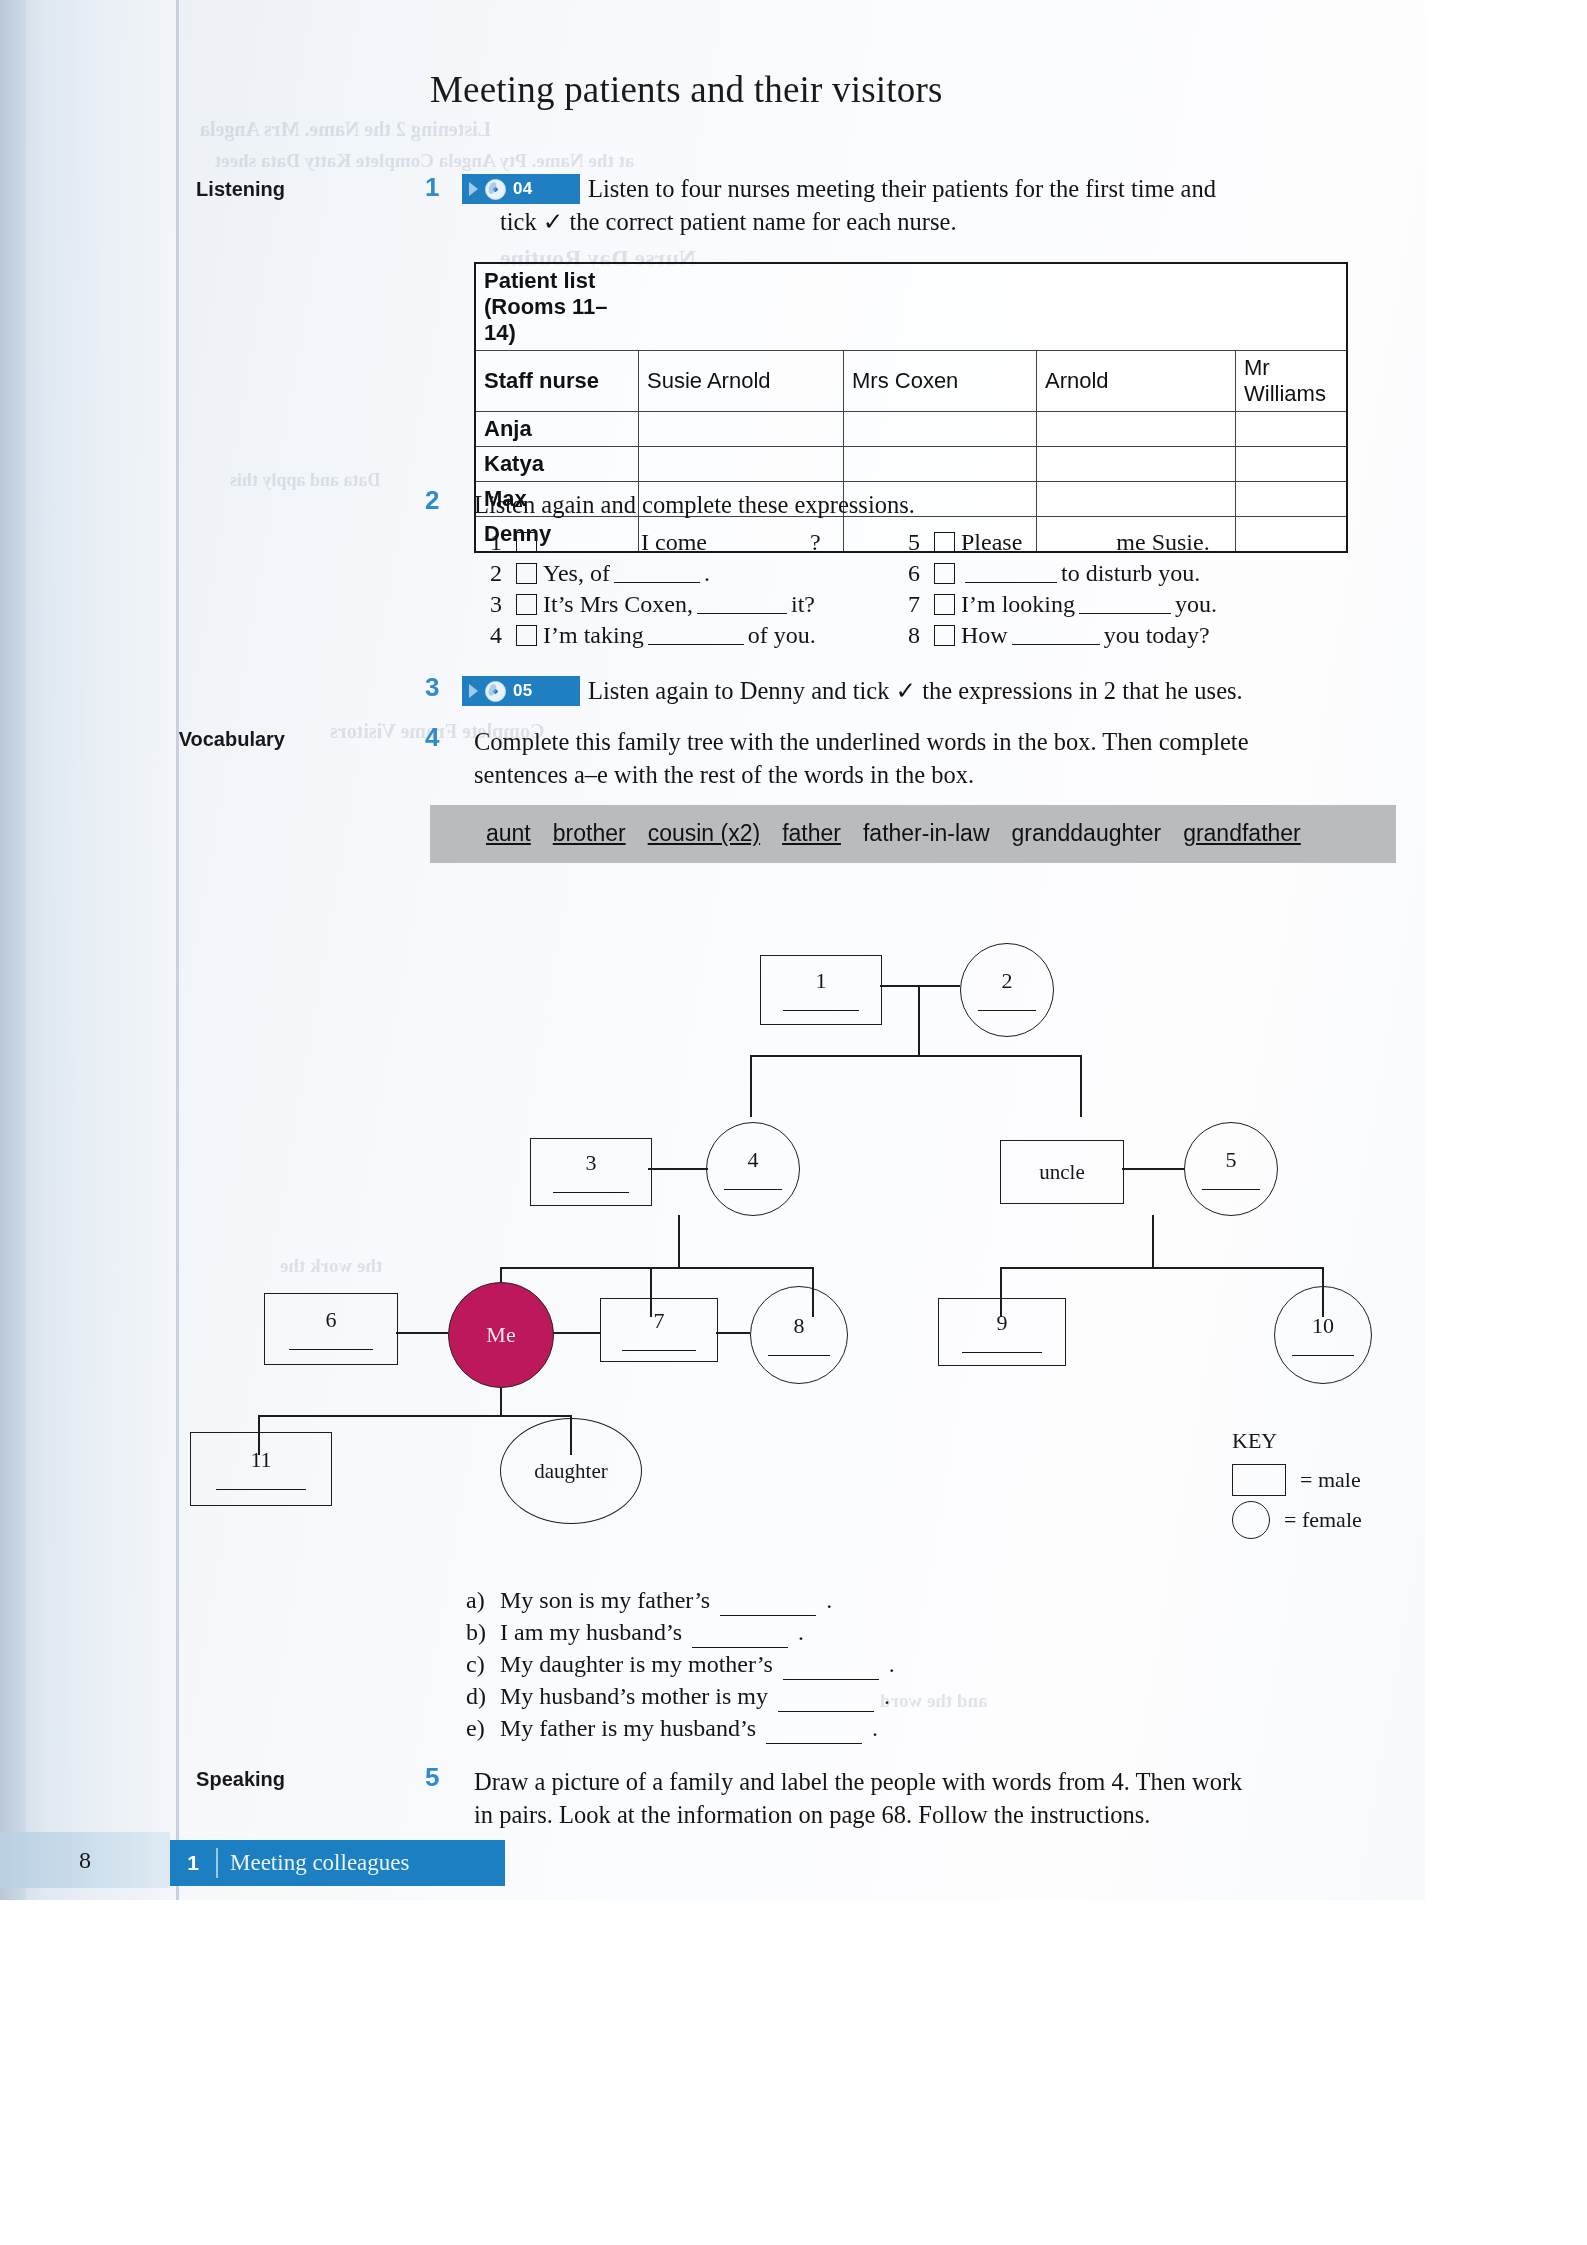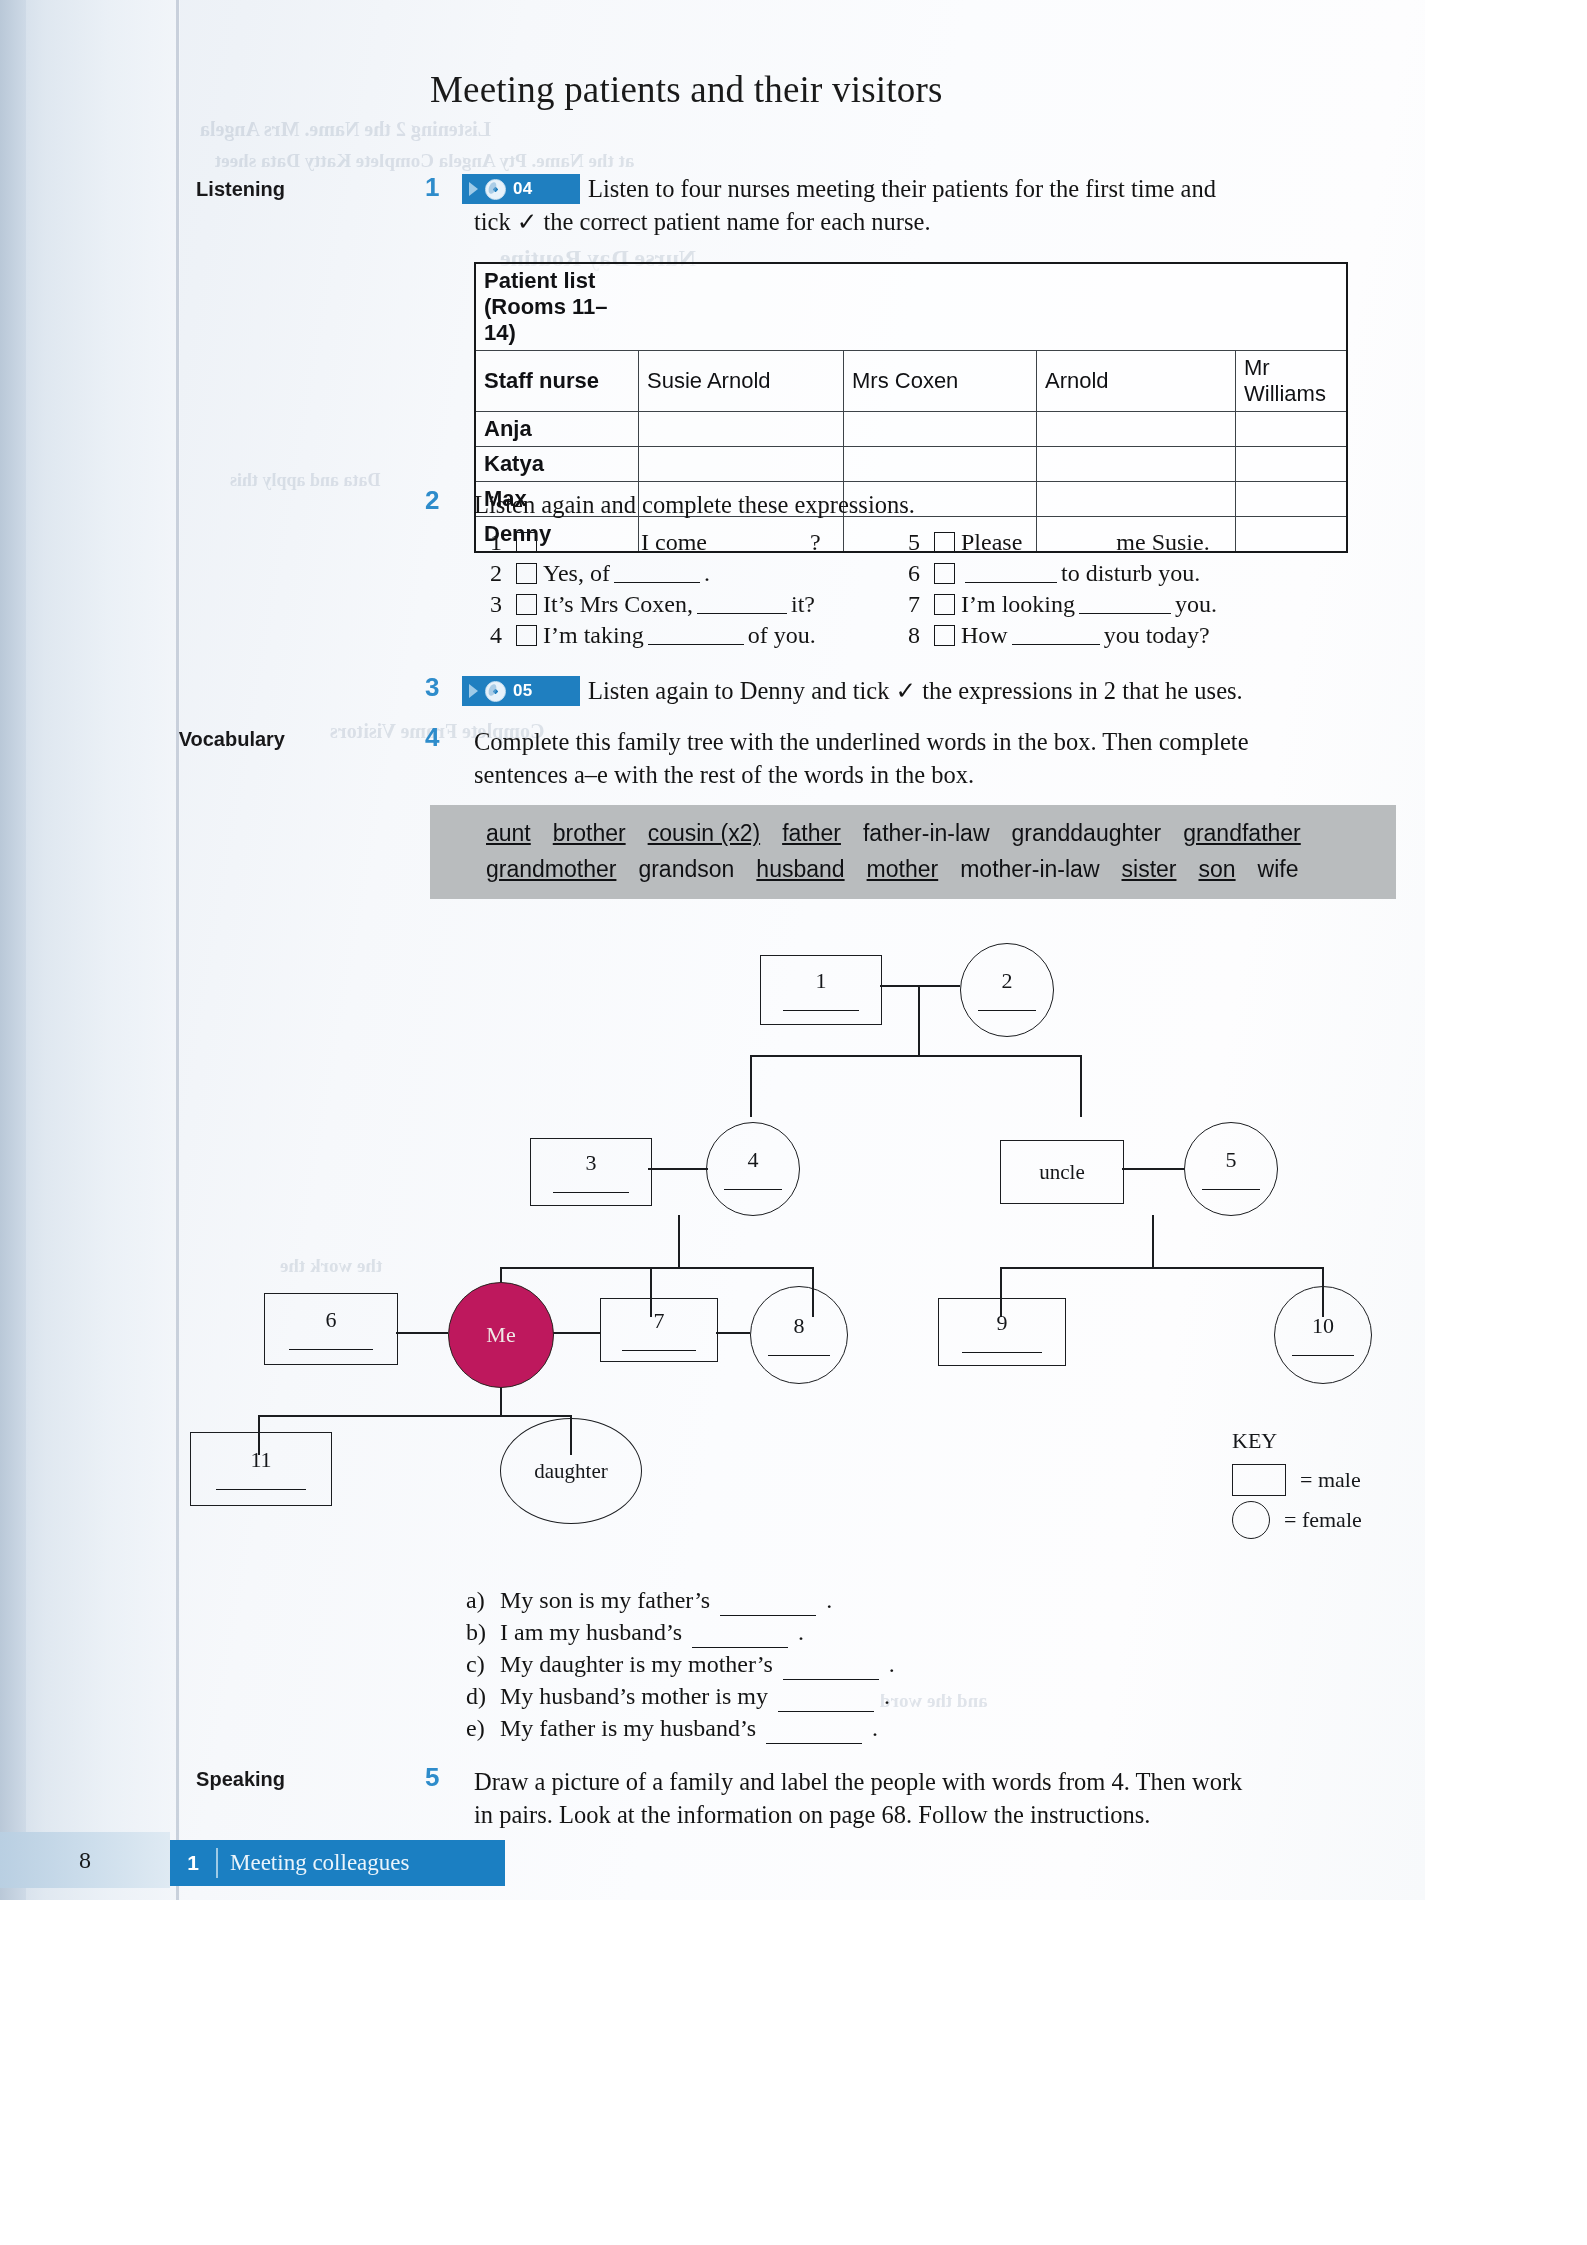--- a/index.html
+++ b/index.html
@@ -248,21 +248,21 @@
     <div class="sectlabel" style="left:105px;top:178px;">Listening</div>
     <div class="exnum" style="left:425px;top:172px;">1</div>
 
     <div class="audio-badge" style="left:462px;top:174px;">
       <div class="tri"></div>
       <div class="cd"></div>
       <div class="num">04</div>
     </div>
 
     <div class="body-text" style="left:588px;top:172px;">Listen to four nurses meeting their patients for the first time and</div>
-    <div class="body-text" style="left:474px;top:205px;text-align:right;">tick ✓ the correct patient name for each nurse.</div>
+    <div class="body-text" style="left:500px;top:205px;text-align:right;">tick ✓ the correct patient name for each nurse.</div>
 
     <table class="ptable" style="left:474px;top:262px;width:874px;">
       <tbody>
         <tr>
           <td class="hdr-span" style="width:146px;">Patient list (Rooms 11–14)</td>
           <td class="blankspan" colspan="4"></td>
         </tr>
         <tr>
           <td class="lbl" style="width:146px;">Staff nurse</td>
           <td class="nm" style="width:188px;">Susie Arnold</td>
@@ -373,21 +373,20 @@
     </div>
     <div class="body-text" style="left:588px;top:674px;">Listen again to Denny and tick ✓ the expressions in 2 that he uses.</div>
 
     <div class="sectlabel" style="left:105px;top:728px;">Vocabulary</div>
     <div class="exnum" style="left:425px;top:722px;">4</div>
     <div class="body-text" style="left:474px;top:725px;">Complete this family tree with the underlined words in the box. Then complete</div>
     <div class="body-text" style="left:474px;top:758px;">sentences a–e with the rest of the words in the box.</div>
 
     <div class="wordbox" style="left:430px;top:805px;width:966px;">
       <div class="row" id="wb-row1"><span class="w u">aunt</span><span class="w u">brother</span><span class="w u">cousin (x2)</span><span class="w u">father</span><span class="w">father-in-law</span><span class="w">granddaughter</span><span class="w u">grandfather</span></div>
-      <div class="row" id="wb-row2"><span class="w u">grandmother</span><span class="w">grandson</span><span class="w u">husband</span><span class="w u">mother</span><span class="w">mother-in-law</span><span class="w u">sister</span><span class="w u">son</span><span class="w">wife</span></div>
     </div>
 
     <div class="tree">
 
       <div class="ln h" style="left:880px;top:985px;width:80px;"></div>
 
       <div class="ln v" style="left:918px;top:985px;height:70px;"></div>
 
       <div class="ln h" style="left:750px;top:1055px;width:330px;"></div>
       <div class="ln v" style="left:750px;top:1055px;height:62px;"></div>

